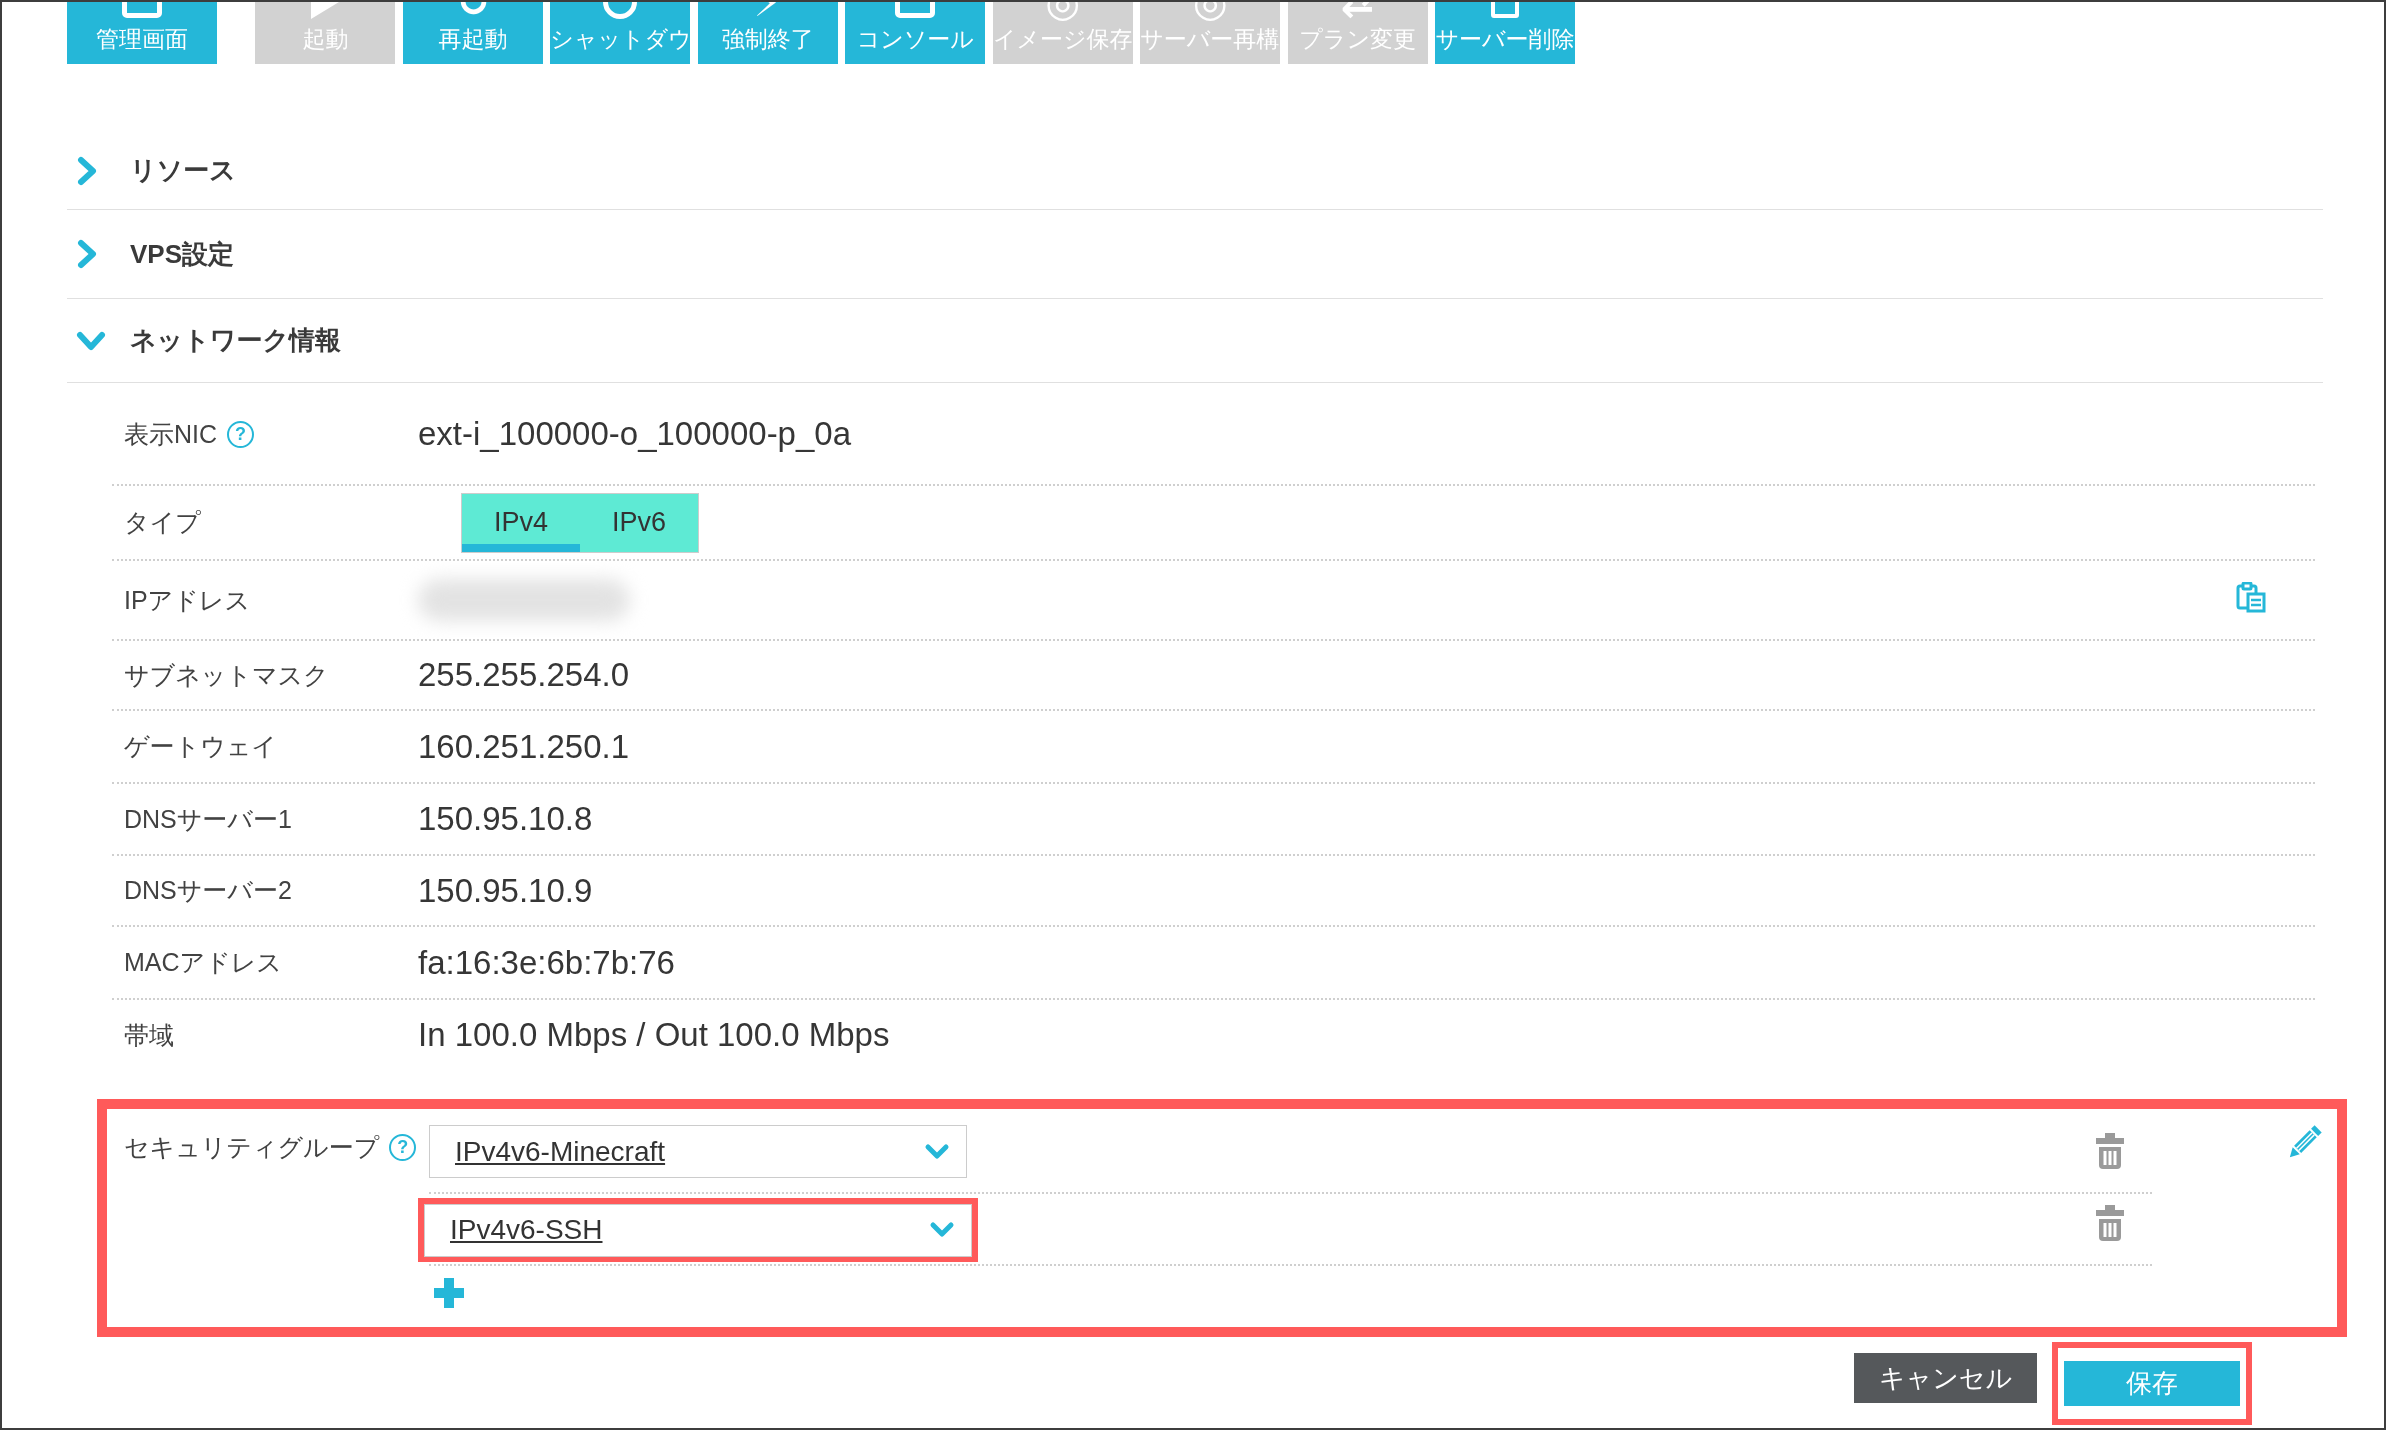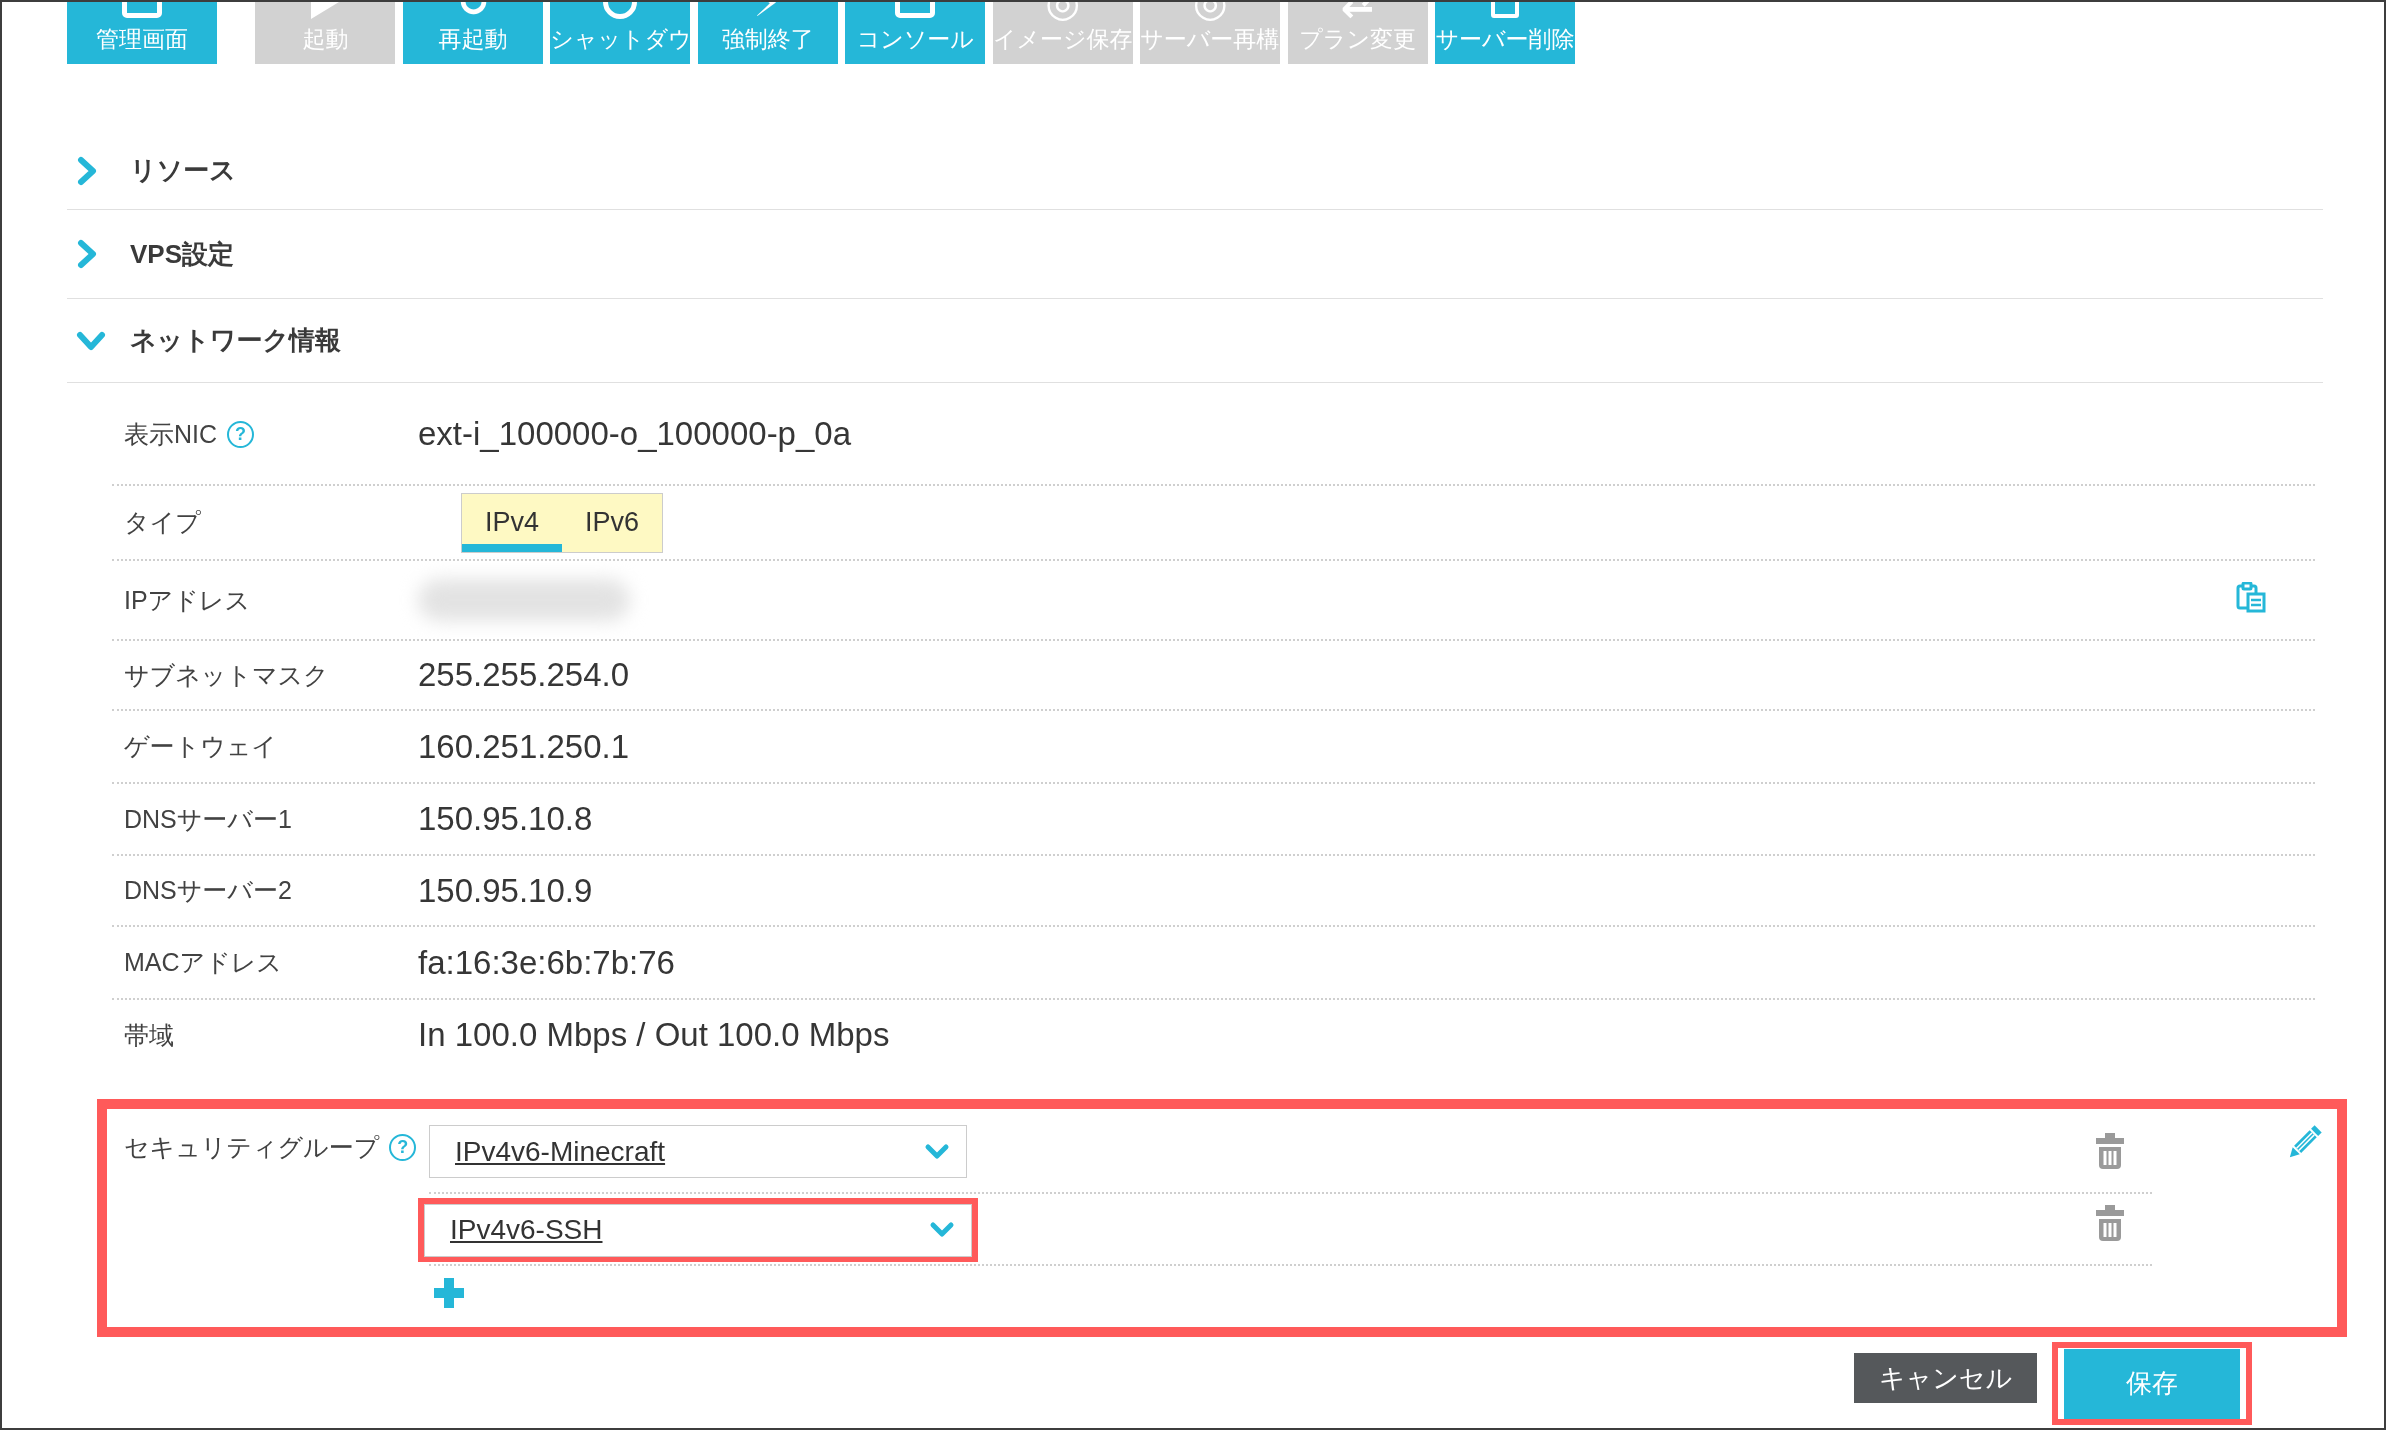--- a/index.html
+++ b/index.html
@@ -28,21 +28,21 @@
   .h1 { height:78px; } .h2 { height:89px; } .h3 { height:84px; }
 
   
   .rows { position:absolute; left:110px; top:380px; width:2203px; }
   .row { position:relative; display:flex; align-items:center; border-bottom:2px dotted #cfcfcf; }
   .row:last-child { border-bottom:none; }
   .rlabel { width:306px; padding-left:12px; font-size:25px; color:#424242; display:flex; align-items:center; flex-shrink:0; }
   .rvalue { font-size:33px; color:#363636; }
   .help { display:inline-flex; align-items:center; justify-content:center; width:27px; height:27px; border:2px solid #25b7d8; border-radius:50%; color:#25b7d8; font-size:18px; font-weight:bold; margin-left:10px; cursor:pointer; }
 
-  .tabbox { display:flex; width:202px; height:60px; border:1px solid #ccc; background:#fef9c3; }
+  .tabbox { display:flex; width:238px; height:60px; border:1px solid #ccc; background:#5eead4; }
   .tab { position:relative; flex:1; display:flex; align-items:center; justify-content:center; font-size:27px; color:#333; cursor:pointer; }
   .tab.selected::after { content:""; position:absolute; left:0; right:0; bottom:0; height:8px; background:#25b7d8; }
 
   .blur-blob { width:212px; height:42px; border-radius:21px; background:#e3e3e3; filter:blur(9px); }
   .copy-btn { position:absolute; right:48px; top:50%; transform:translateY(-50%); cursor:pointer; }
 
   
   .sg-red-box { position:absolute; left:95px; top:1097px; width:2250px; height:238px; border:10px solid #ff5a5a; background:transparent; }
   .sg-inner { position:relative; width:100%; height:100%; }
   .sg-label { position:absolute; left:17px; top:22px; font-size:25px; color:#424242; display:flex; align-items:center; }
@@ -56,21 +56,21 @@
   .trash-btn { position:absolute; left:1985px; cursor:pointer; }
   .t1 { top:22px; } .t2 { top:94px; }
   .pencil-btn { position:absolute; left:2175px; top:12px; cursor:pointer; }
   .plus-btn { position:absolute; left:327px; top:169px; width:30px; height:30px; cursor:pointer; }
   .plus-btn::before { content:""; position:absolute; left:0; top:10px; width:30px; height:10px; background:#25b7d8; }
   .plus-btn::after { content:""; position:absolute; left:10px; top:0; width:10px; height:30px; background:#25b7d8; }
 
   
   .btn-cancel { position:absolute; left:1852px; top:1351px; width:183px; height:50px; background:#55585b; color:#fff; font-size:26px; display:flex; align-items:center; justify-content:center; cursor:pointer; }
   .save-redbox { position:absolute; left:2050px; top:1340px; width:200px; height:83px; border:6px solid #ff5a5a; display:flex; align-items:center; justify-content:center; }
-  .btn-save { width:176px; height:70px; background:#25b7d8; color:#fff; font-size:26px; display:flex; align-items:center; justify-content:center; cursor:pointer; }
+  .btn-save { width:176px; height:45px; background:#25b7d8; color:#fff; font-size:26px; display:flex; align-items:center; justify-content:center; cursor:pointer; }
 </style>
 </head>
 <body>
 
 <div id="page">
 
   <div class="toolbar">
     <div class="tbtn first">
       <span class="tb-icon">
           <span class="shape-monitor"></span>

